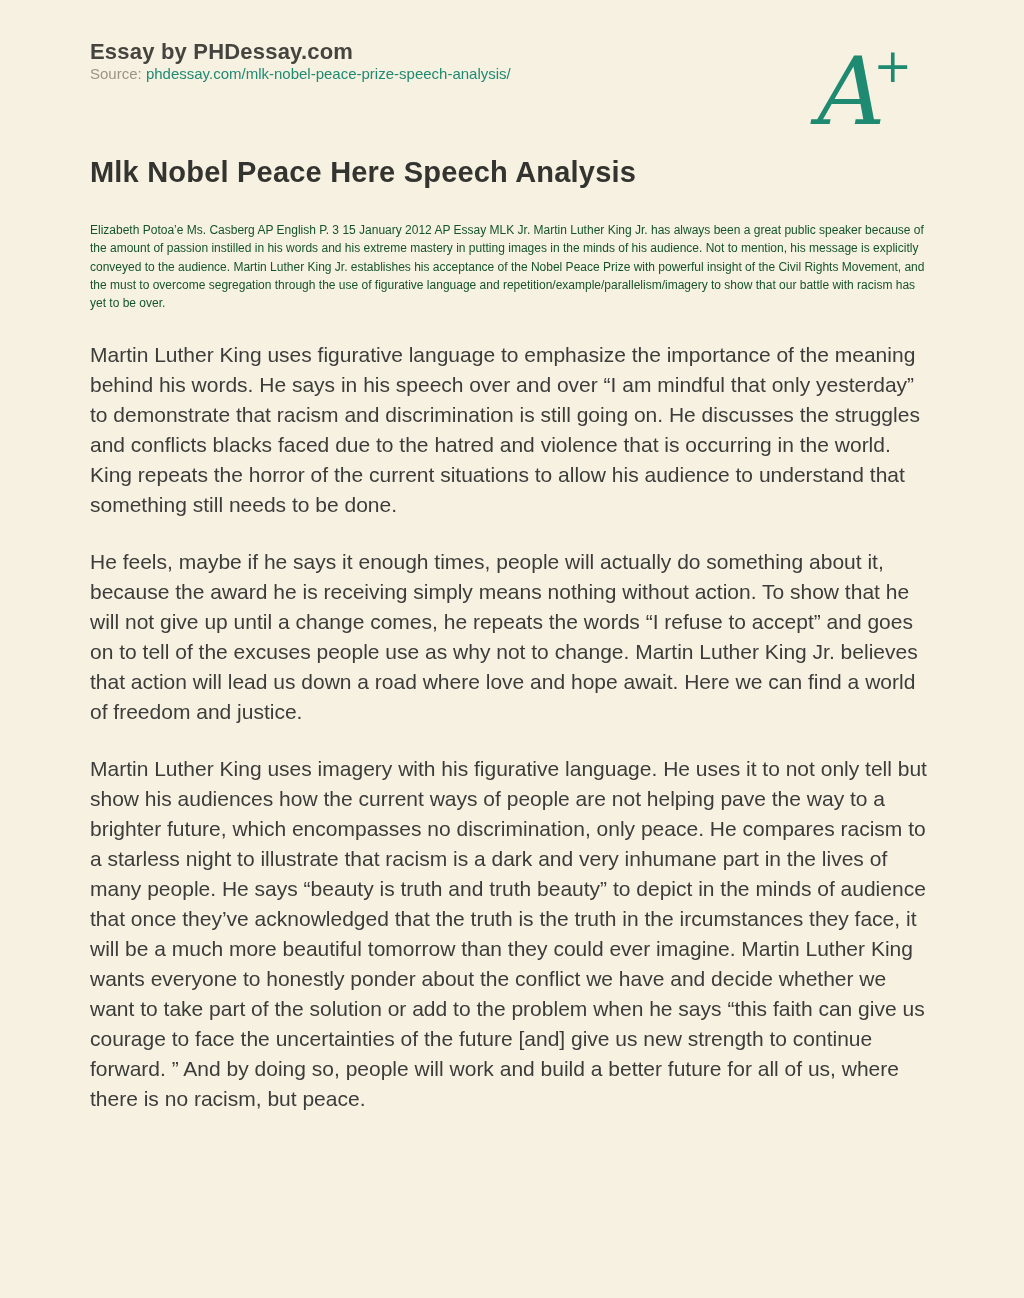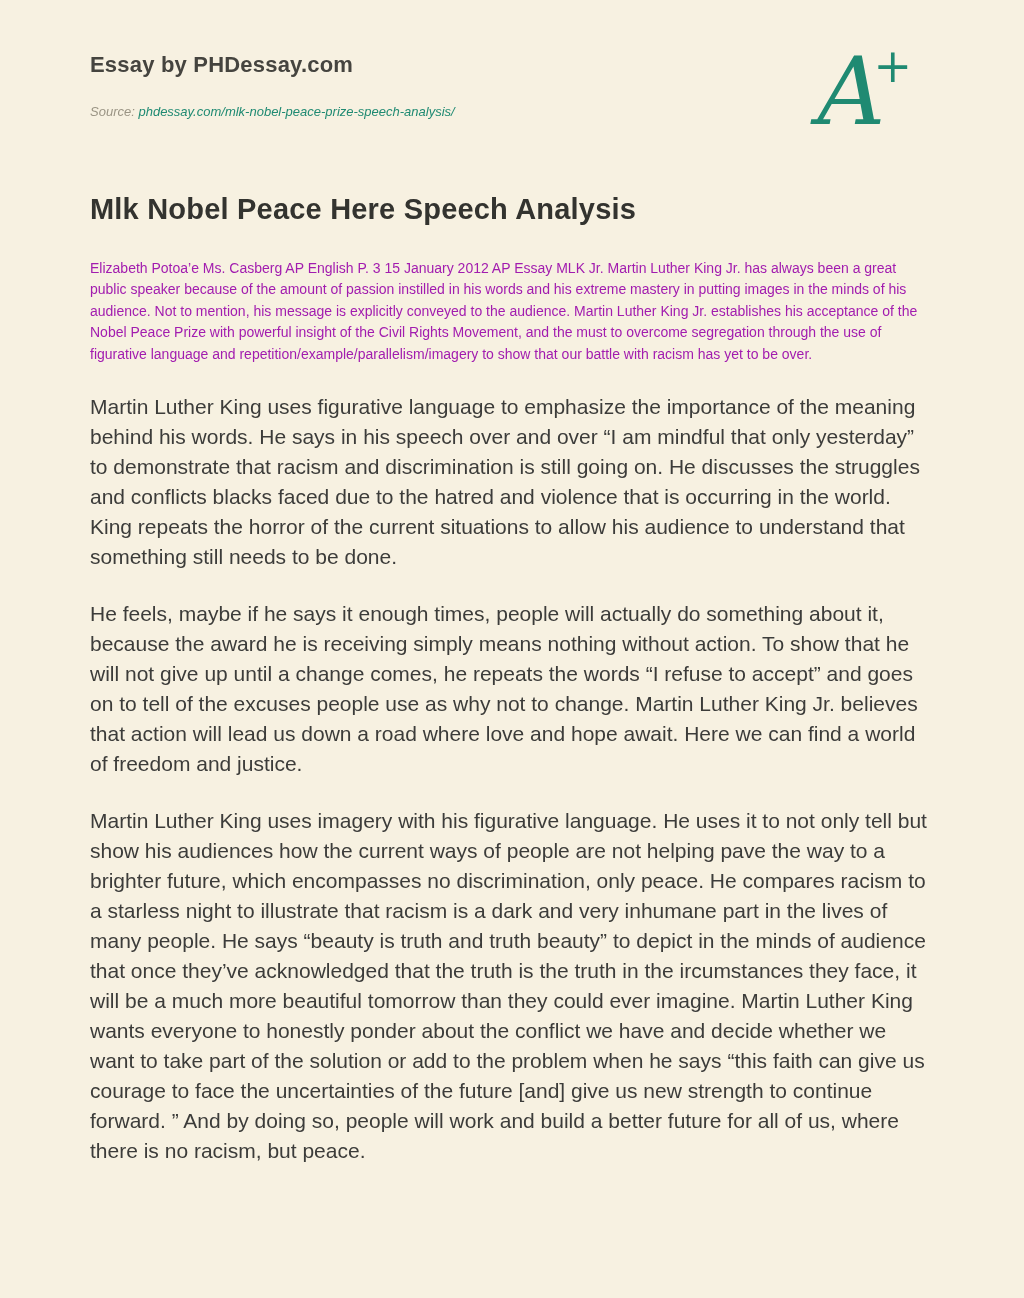--- a/index.html
+++ b/index.html
@@ -6,36 +6,34 @@
   body {
     width: 1024px;
     height: 1298px;
     background: #f7f1e1;
     font-family: "Liberation Sans", sans-serif;
     color: #3c3c3a;
     position: relative;
     overflow: hidden;
   }
   .page {
-    padding: 52px 94px 0 90px;
+    padding: 39px 94px 0 90px;
     position: relative;
     width: 100%;
     height: 100%;
   }
   .site-title {
     font-size: 22px;
     font-weight: 700;
     color: #45443f;
     letter-spacing: 0.2px;
   }
   .source-line {
-    margin-top: 26px;
-    font-size: 13px;
+    font-size: 15px;
     color: #9a9484;
-    font-style: italic;
   }
   .source-link {
     color: #1f8a72;
     text-decoration: none;
     cursor: pointer;
   }
   .logo {
     position: absolute;
     top: 50px;
     right: 100px;
@@ -54,23 +52,23 @@
   }
   .article-title {
     margin-top: 74px;
     font-size: 29px;
     font-weight: 700;
     color: #33332f;
     letter-spacing: 0.2px;
   }
   .intro {
     margin-top: 32px;
-    font-size: 14px;
+    font-size: 12px;
     line-height: 1.53;
-    color: #a21caf;
+    color: #14532d;
     max-width: 845px;
   }
   .body-para {
     margin-top: 27px;
     font-size: 21px;
     line-height: 1.43;
     color: #3c3c3a;
     max-width: 845px;
   }
 </style>

